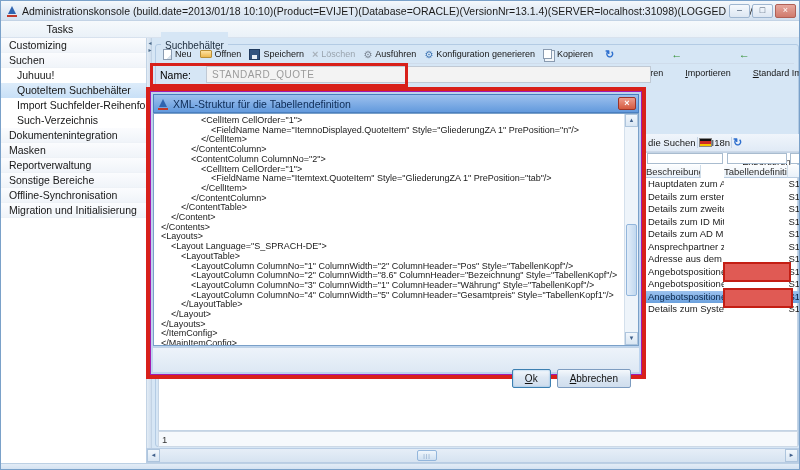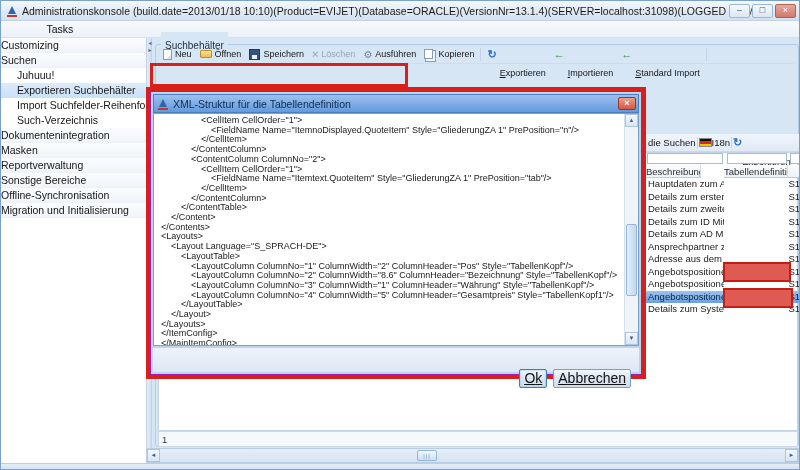--- a/index.html
+++ b/index.html
@@ -23,21 +23,21 @@
   #menubar { position:absolute; left:0; top:20px; width:800px; height:17px;
     background:linear-gradient(#f6f9fc,#eaf1f8); border-bottom:1px solid #d8e2ee;
     display:flex; align-items:center; font-size:10.5px; color:#111; }
   .menu-item { padding:0 7px; height:17px; line-height:17px; }
   .mn { display:inline-block;margin-top:37px; }
   .mn::first-letter { text-decoration:underline; }
 
   
   #sidebar { position:absolute; left:0; top:37px; width:145px; height:425px; background:#fff; overflow:hidden; }
   .nav { height:15px; line-height:15px; font-size:10.5px; color:#161616; white-space:nowrap; overflow:hidden; }
-  .nav.lv1 { background:linear-gradient(#fbfcfe,#f0f4f9); border-bottom:1px solid #eef2f7; }
+  .nav.lv1 { padding-left:8px; background:linear-gradient(#fbfcfe,#f0f4f9); border-bottom:1px solid #eef2f7; }
   .nav.lv2 { padding-left:16px; background:#fff; }
   .nav.sel { background:linear-gradient(#ddecfa,#c8e0f7); }
 
   #vsplit { position:absolute; left:145px; top:37px; width:6px; height:425px;
     background:linear-gradient(90deg,#e3ecf5,#cfdeee); border-left:1px solid #c2d3e5; border-right:1px solid #c2d3e5; }
   #vsplit .gl { position:absolute; left:0; width:6px; font-size:6px; line-height:6px; color:#4a6a8a; text-align:center; }
 
   
   #main { position:absolute; left:151px; top:37px; width:649px; height:425px; background:#d6e6f5; }
   #groupbox { position:absolute; left:3px; top:6px; right:2px; bottom:16px;
@@ -106,22 +106,22 @@
   #xml-view pre { font-family:"Liberation Sans", sans-serif; font-size:9px; line-height:9.7px;
     color:#1a1a1a; padding:2px 2px 0 7px; white-space:pre; }
   #dlg-vsb { position:absolute; right:0; top:0; bottom:0; width:14px; background:#eef4fa; border-left:1px solid #d4e0ec; }
   .sb-btn { position:absolute; left:0; width:13px; height:13px; background:linear-gradient(#f2f7fc,#d9e6f3);
     border:1px solid #aec5dd; font-size:6px; line-height:11px; text-align:center; color:#41618c; }
   #dlg-vsb .thumb { position:absolute; left:1px; width:11px; top:110px; height:72px;
     background:linear-gradient(90deg,#e2edf9,#c1d8ef); border:1px solid #93b6dc; border-radius:2px; }
   #dlg-buttons { position:absolute; left:2px; right:2px; bottom:2px; height:25px;
     background:linear-gradient(#edf3fa,#dde8f4); border-top:1px solid #bfd2e6;
     display:flex; align-items:center; justify-content:flex-end; gap:6px; padding-right:8px; }
-  .btn { height:19px; padding:0 4px; font-size:14px; line-height:17px; color:#111;
-    background:linear-gradient(#f4f8fc,#dce7f3 45%,#cfdded); border:1px solid #7d9cc0; border-radius:2px;text-decoration:underline; }
+  .btn { height:19px; padding:0 12px; font-size:10px; line-height:17px; color:#111;
+    background:linear-gradient(#f4f8fc,#dce7f3 45%,#cfdded); border:1px solid #7d9cc0; border-radius:2px; }
   .btn.default { border-color:#3c7fb1; box-shadow:0 0 2px #7ab3e0 inset; }
 
   
   #hscroll { position:absolute; left:145px; top:447px; width:653px; height:15px;
     background:linear-gradient(#e6eef7,#d6e3f1); border:1px solid #b9cde4; }
   #hscroll .sb-btn { top:0; height:13px; }
   #hscroll .left { left:0; }
   #hscroll .right { left:auto; right:0; }
   #hscroll .thumb { position:absolute; left:270px; top:1px; width:20px; height:11px;
     background:linear-gradient(#f0f6fc,#cfe0f1); border:1px solid #93b6dc; border-radius:2px;
@@ -146,21 +146,21 @@
 
   <div id="menubar">
     <span class="menu-item mn">Datei</span>
     <span class="menu-item">Tasks</span>
   </div>
 
   <div id="sidebar">
     <div class="nav lv1">Customizing</div>
     <div class="nav lv1">Suchen</div>
     <div class="nav lv2">Juhuuu!</div>
-    <div class="nav lv2 sel">Exportieren Suchbehälter</div>
+    <div class="nav lv2 sel">QuoteItem Suchbehälter</div>
     <div class="nav lv2">Import Suchfelder-Reihenfolge</div>
     <div class="nav lv2">Such-Verzeichnis</div>
     <div class="nav lv1">Dokumentenintegration</div>
     <div class="nav lv1">Masken</div>
     <div class="nav lv1">Reportverwaltung</div>
     <div class="nav lv1">Sonstige Bereiche</div>
     <div class="nav lv1">Offline-Synchronisation</div>
     <div class="nav lv1">Migration und Initialisierung</div>
   </div>
 
@@ -188,40 +188,48 @@
       </div>
       <div class="tbtn dis">
         <span class="ic ic-x"></span>
         <span>Löschen</span>
       </div>
       <div class="tbtn">
         <span class="ic ic-run"></span>
         <span>Ausführen</span>
       </div>
       <div class="tbtn">
+        <span class="ic ic-gen"></span>
+        <span>Konfiguration generieren</span>
+      </div>
+      <div class="tbtn">
         <span class="ic ic-copy"></span>
         <span>Kopieren</span>
       </div>
       <span class="tsep"></span>
       <div class="tbtn">
         <span class="ic ic-export"></span>
         <span class="mn">Exportieren</span>
       </div>
       <div class="tbtn">
         <span class="ic ic-import"></span>
         <span class="mn">Importieren</span>
       </div>
       <div class="tbtn">
         <span class="ic ic-import"></span>
         <span class="mn">Standard Import</span>
       </div>
       <span class="tsep"></span>
 
     </div>
 
+    <div id="name-row">
+      <span id="name-label">Name:</span>
+      <div id="name-input">STANDARD_QUOTE</div>
+    </div>
 
     <div id="content-white"></div>
     <div id="footer-row">
       <span>1</span>
     </div>
   </div>
 
   <div id="rpanel">
     <div id="rtoolbar">
       <span>die Suchen</span>

